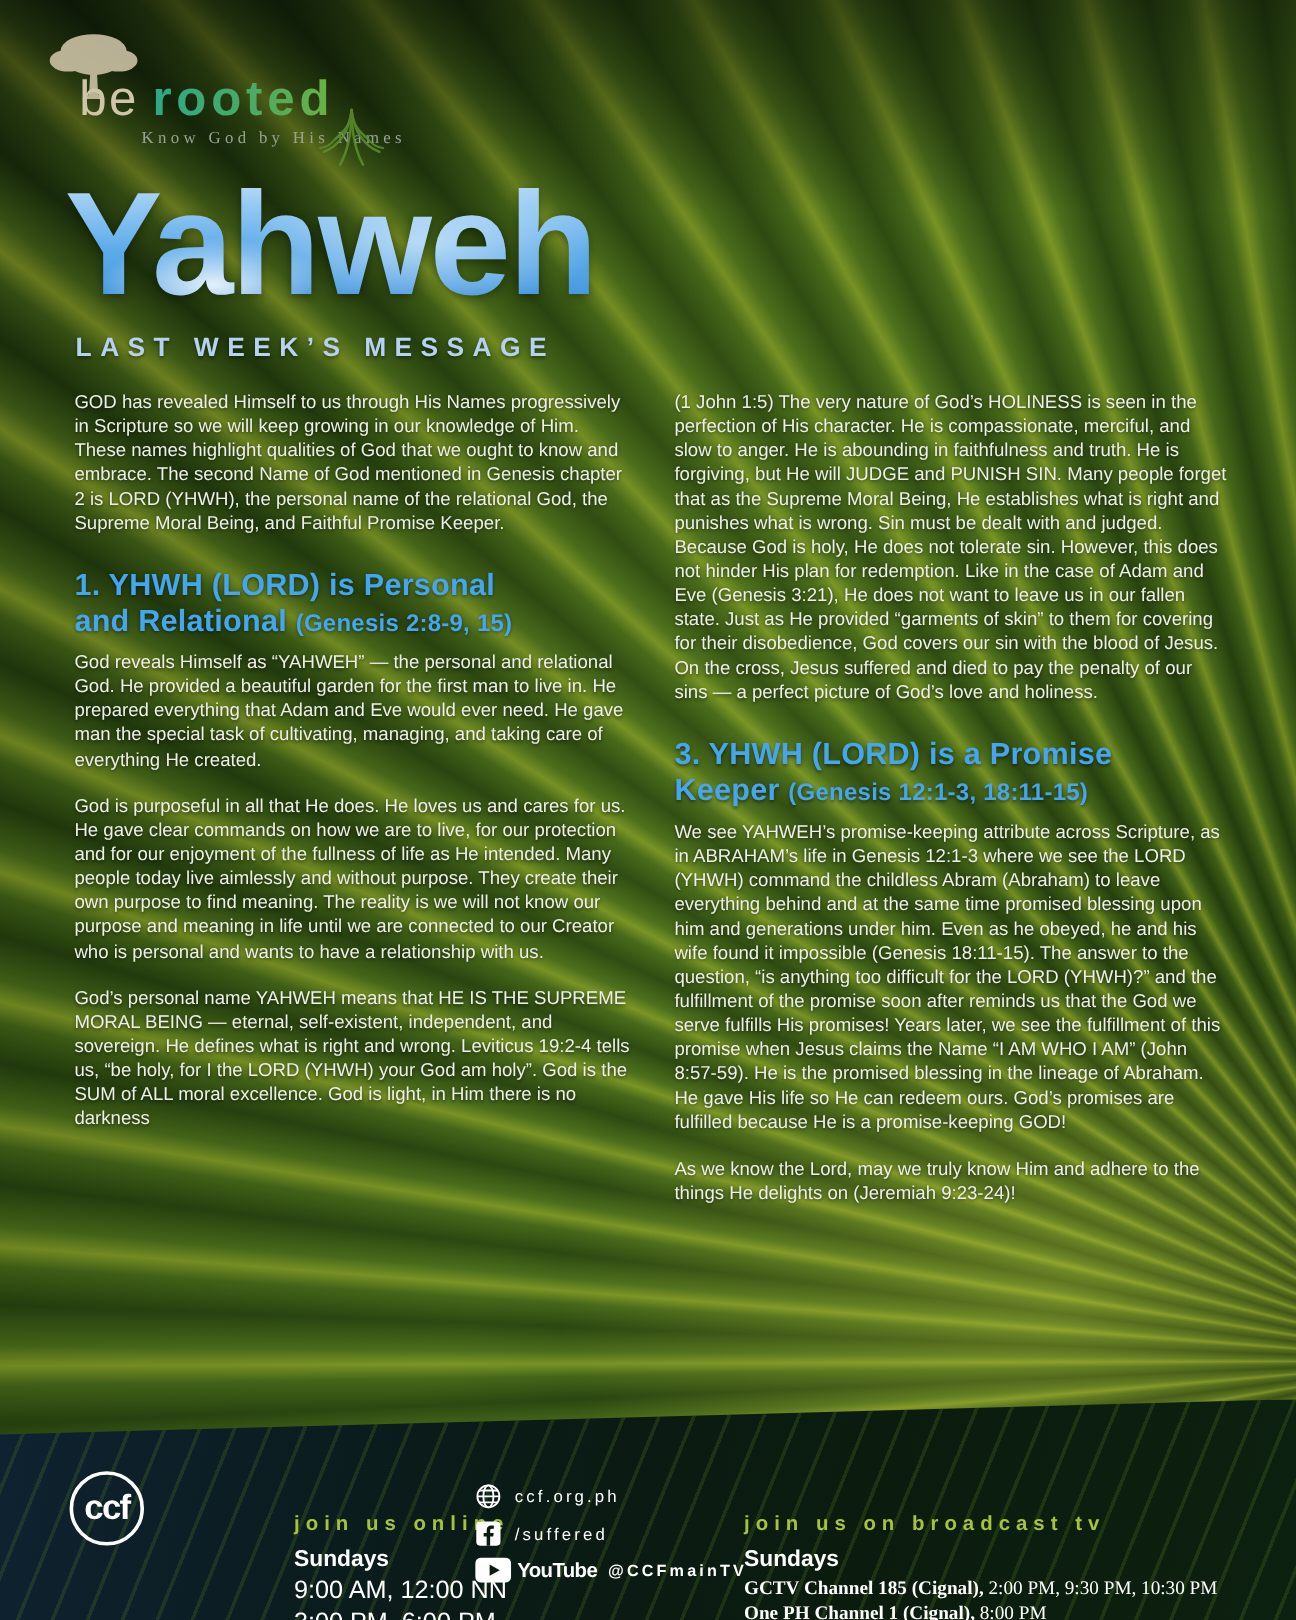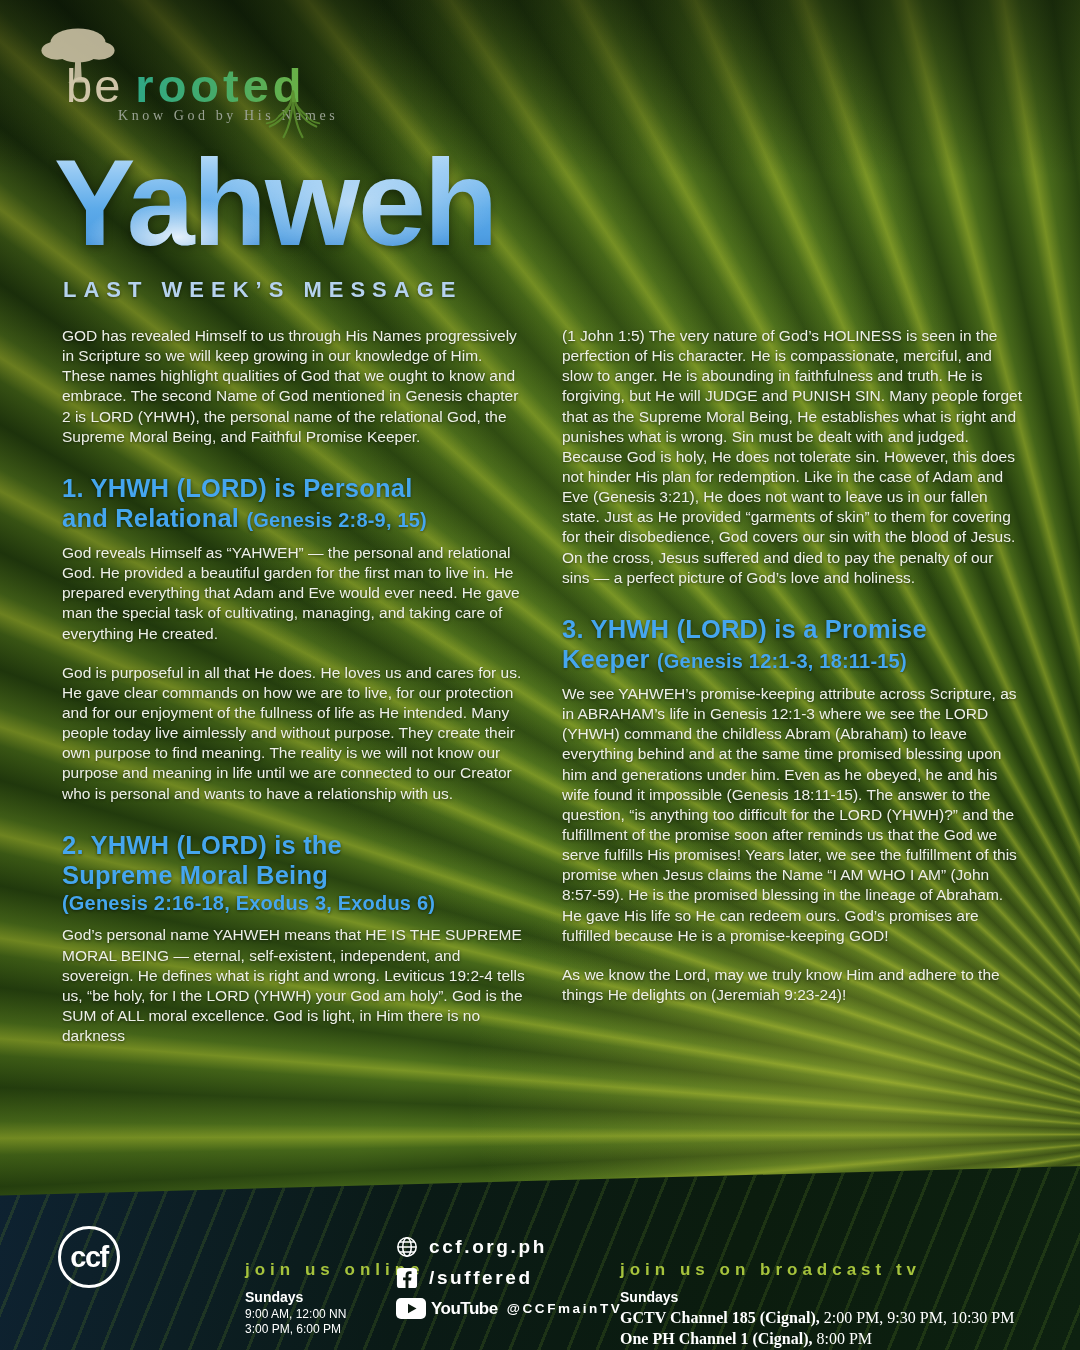--- a/index.html
+++ b/index.html
@@ -27,21 +27,21 @@
   .footer-bg { position:absolute; left:0; right:0; bottom:0; height:184px;
     clip-path: polygon(0 16%, 100% 0, 100% 100%, 0 100%);
     background:
       repeating-linear-gradient(112deg, rgba(95,135,38,.22) 0 3px, rgba(10,20,8,0) 3px 27px),
       linear-gradient(100deg,#0e2231 0%, #0a1a16 38%, #0b1c0e 68%, #0d2110 100%);
   }
   
   .logo { position:absolute; left:30px; top:22px; width:330px; height:130px; }
   .tree-icon { position:absolute; left:2px; top:2px; width:92px; height:64px; opacity:.88; }
   .roots-icon { position:absolute; left:226px; top:66px; width:74px; height:56px; opacity:.85; }
-  .logo-text { position:absolute; left:36px; top:40px; font-size:47px; line-height:1; white-space:nowrap; }
+  .logo-text { position:absolute; left:36px; top:40px; font-size:41px; line-height:1; white-space:nowrap; }
   .logo-be { color:#cfc5a8; font-weight:400; letter-spacing:2px; }
   .logo-rooted { font-weight:700; letter-spacing:4px;
     background:linear-gradient(90deg,#2fa886 0%, #44aa6b 45%, #6cb044 100%);
     -webkit-background-clip:text; background-clip:text; color:transparent; }
   .logo-tagline { position:absolute; left:88px; top:86px; font-size:14px;
     letter-spacing:3.6px; color:#9aa294;font-family:Liberation Serif, serif; }
   
   .title { position:absolute; left:54px; top:142px; font-size:122px; font-weight:700;
     letter-spacing:-2px; line-height:1;
     background:
@@ -66,27 +66,27 @@
   .sec-heading .ref { font-size:20px; }
   .sec-heading .refline { display:block; font-size:20px; margin-top:2px; }
   
   .footer { position:absolute; left:0; bottom:0; width:1080px; height:178px; color:#fff; }
   .ccf-logo { position:absolute; left:58px; top:54px; width:56px; height:56px;
     border:3px solid #fff; border-radius:50%; display:flex; align-items:center;
     justify-content:center; font-weight:700; font-size:29px; letter-spacing:-1.5px;
     color:#fff; }
   .f-heading { font-size:17px; font-weight:700; letter-spacing:5px; color:#a6c33c;
     margin-bottom:9px; white-space:nowrap;margin-top:48px; }
-  .f-day { font-size:14px; font-weight:700; margin-bottom:2px; }
-  .f-times { font-size:12px; line-height:1.25; }
+  .f-day { font-size:19px; font-weight:700; margin-bottom:2px; }
+  .f-times { font-size:21px; line-height:1.25; }
   .online-block { position:absolute; left:245px; top:40px; }
   .links-block { position:absolute; left:396px; top:64px; }
   .link-row { display:flex; align-items:center; margin-bottom:9px; }
   .link-row svg { flex:0 0 auto; }
-  .link-label { font-size:19px; font-weight:700; letter-spacing:2.6px; margin-left:11px; }
+  .link-label { font-size:14px; font-weight:400; letter-spacing:2.6px; margin-left:11px; }
   .yt-wordmark { font-size:17px; font-weight:700; letter-spacing:-.5px; margin-left:5px; }
   .yt-handle { font-size:13.5px; font-weight:700; letter-spacing:2.6px; margin-left:9px; }
   .broadcast-block { position:absolute; left:620px; top:40px; }
   .bt-row { font-size:16px; line-height:1.32; white-space:nowrap;font-family:Liberation Serif, serif; }
   .bt-channel { font-weight:700; }
 </style>
 </head>
 <body>
 
 <div class="bg-base"></div>
@@ -122,25 +122,20 @@
 <div class="subtitle">LAST WEEK’S MESSAGE</div>
 
 <div class="col col-left">
   <p>GOD has revealed Himself to us through His Names progressively in Scripture so we will keep growing in our knowledge of Him. These names highlight qualities of God that we ought to know and embrace. The second Name of God mentioned in Genesis chapter 2 is LORD (YHWH), the personal name of the relational God, the Supreme Moral Being, and Faithful Promise Keeper.</p>
   <h2 class="sec-heading">
     <span class="line">1. YHWH (LORD) is Personal</span>
     <span class="line"><span>and Relational</span> <span class="ref">(Genesis 2:8-9, 15)</span></span>
   </h2>
   <p>God reveals Himself as “YAHWEH” — the personal and relational God. He provided a beautiful garden for the first man to live in. He prepared everything that Adam and Eve would ever need. He gave man the special task of cultivating, managing, and taking care of everything He created.</p>
   <p>God is purposeful in all that He does. He loves us and cares for us. He gave clear commands on how we are to live, for our protection and for our enjoyment of the fullness of life as He intended. Many people today live aimlessly and without purpose. They create their own purpose to find meaning. The reality is we will not know our purpose and meaning in life until we are connected to our Creator who is personal and wants to have a relationship with us.</p>
-  <h2 class="sec-heading">
-    <span class="line">2. YHWH (LORD) is the</span>
-    <span class="line">Supreme Moral Being</span>
-    <span class="refline">(Genesis 2:16-18, Exodus 3, Exodus 6)</span>
-  </h2>
   <p>God’s personal name YAHWEH means that HE IS THE SUPREME MORAL BEING — eternal, self-existent, independent, and sovereign. He defines what is right and wrong. Leviticus 19:2-4 tells us, “be holy, for I the LORD (YHWH) your God am holy”. God is the SUM of ALL moral excellence. God is light, in Him there is no darkness</p>
 </div>
 
 <div class="col col-right">
   <p>(1 John 1:5) The very nature of God’s HOLINESS is seen in the perfection of His character. He is compassionate, merciful, and slow to anger. He is abounding in faithfulness and truth. He is forgiving, but He will JUDGE and PUNISH SIN. Many people forget that as the Supreme Moral Being, He establishes what is right and punishes what is wrong. Sin must be dealt with and judged. Because God is holy, He does not tolerate sin. However, this does not hinder His plan for redemption. Like in the case of Adam and Eve (Genesis 3:21), He does not want to leave us in our fallen state. Just as He provided “garments of skin” to them for covering for their disobedience, God covers our sin with the blood of Jesus. On the cross, Jesus suffered and died to pay the penalty of our sins — a perfect picture of God’s love and holiness.</p>
   <h2 class="sec-heading">
     <span class="line">3. YHWH (LORD) is a Promise</span>
     <span class="line"><span>Keeper</span> <span class="ref">(Genesis 12:1-3, 18:11-15)</span></span>
   </h2>
   <p>We see YAHWEH’s promise-keeping attribute across Scripture, as in ABRAHAM’s life in Genesis 12:1-3 where we see the LORD (YHWH) command the childless Abram (Abraham) to leave everything behind and at the same time promised blessing upon him and generations under him. Even as he obeyed, he and his wife found it impossible (Genesis 18:11-15). The answer to the question, “is anything too difficult for the LORD (YHWH)?” and the fulfillment of the promise soon after reminds us that the God we serve fulfills His promises! Years later, we see the fulfillment of this promise when Jesus claims the Name “I AM WHO I AM” (John 8:57-59). He is the promised blessing in the lineage of Abraham. He gave His life so He can redeem ours. God’s promises are fulfilled because He is a promise-keeping GOD!</p>

